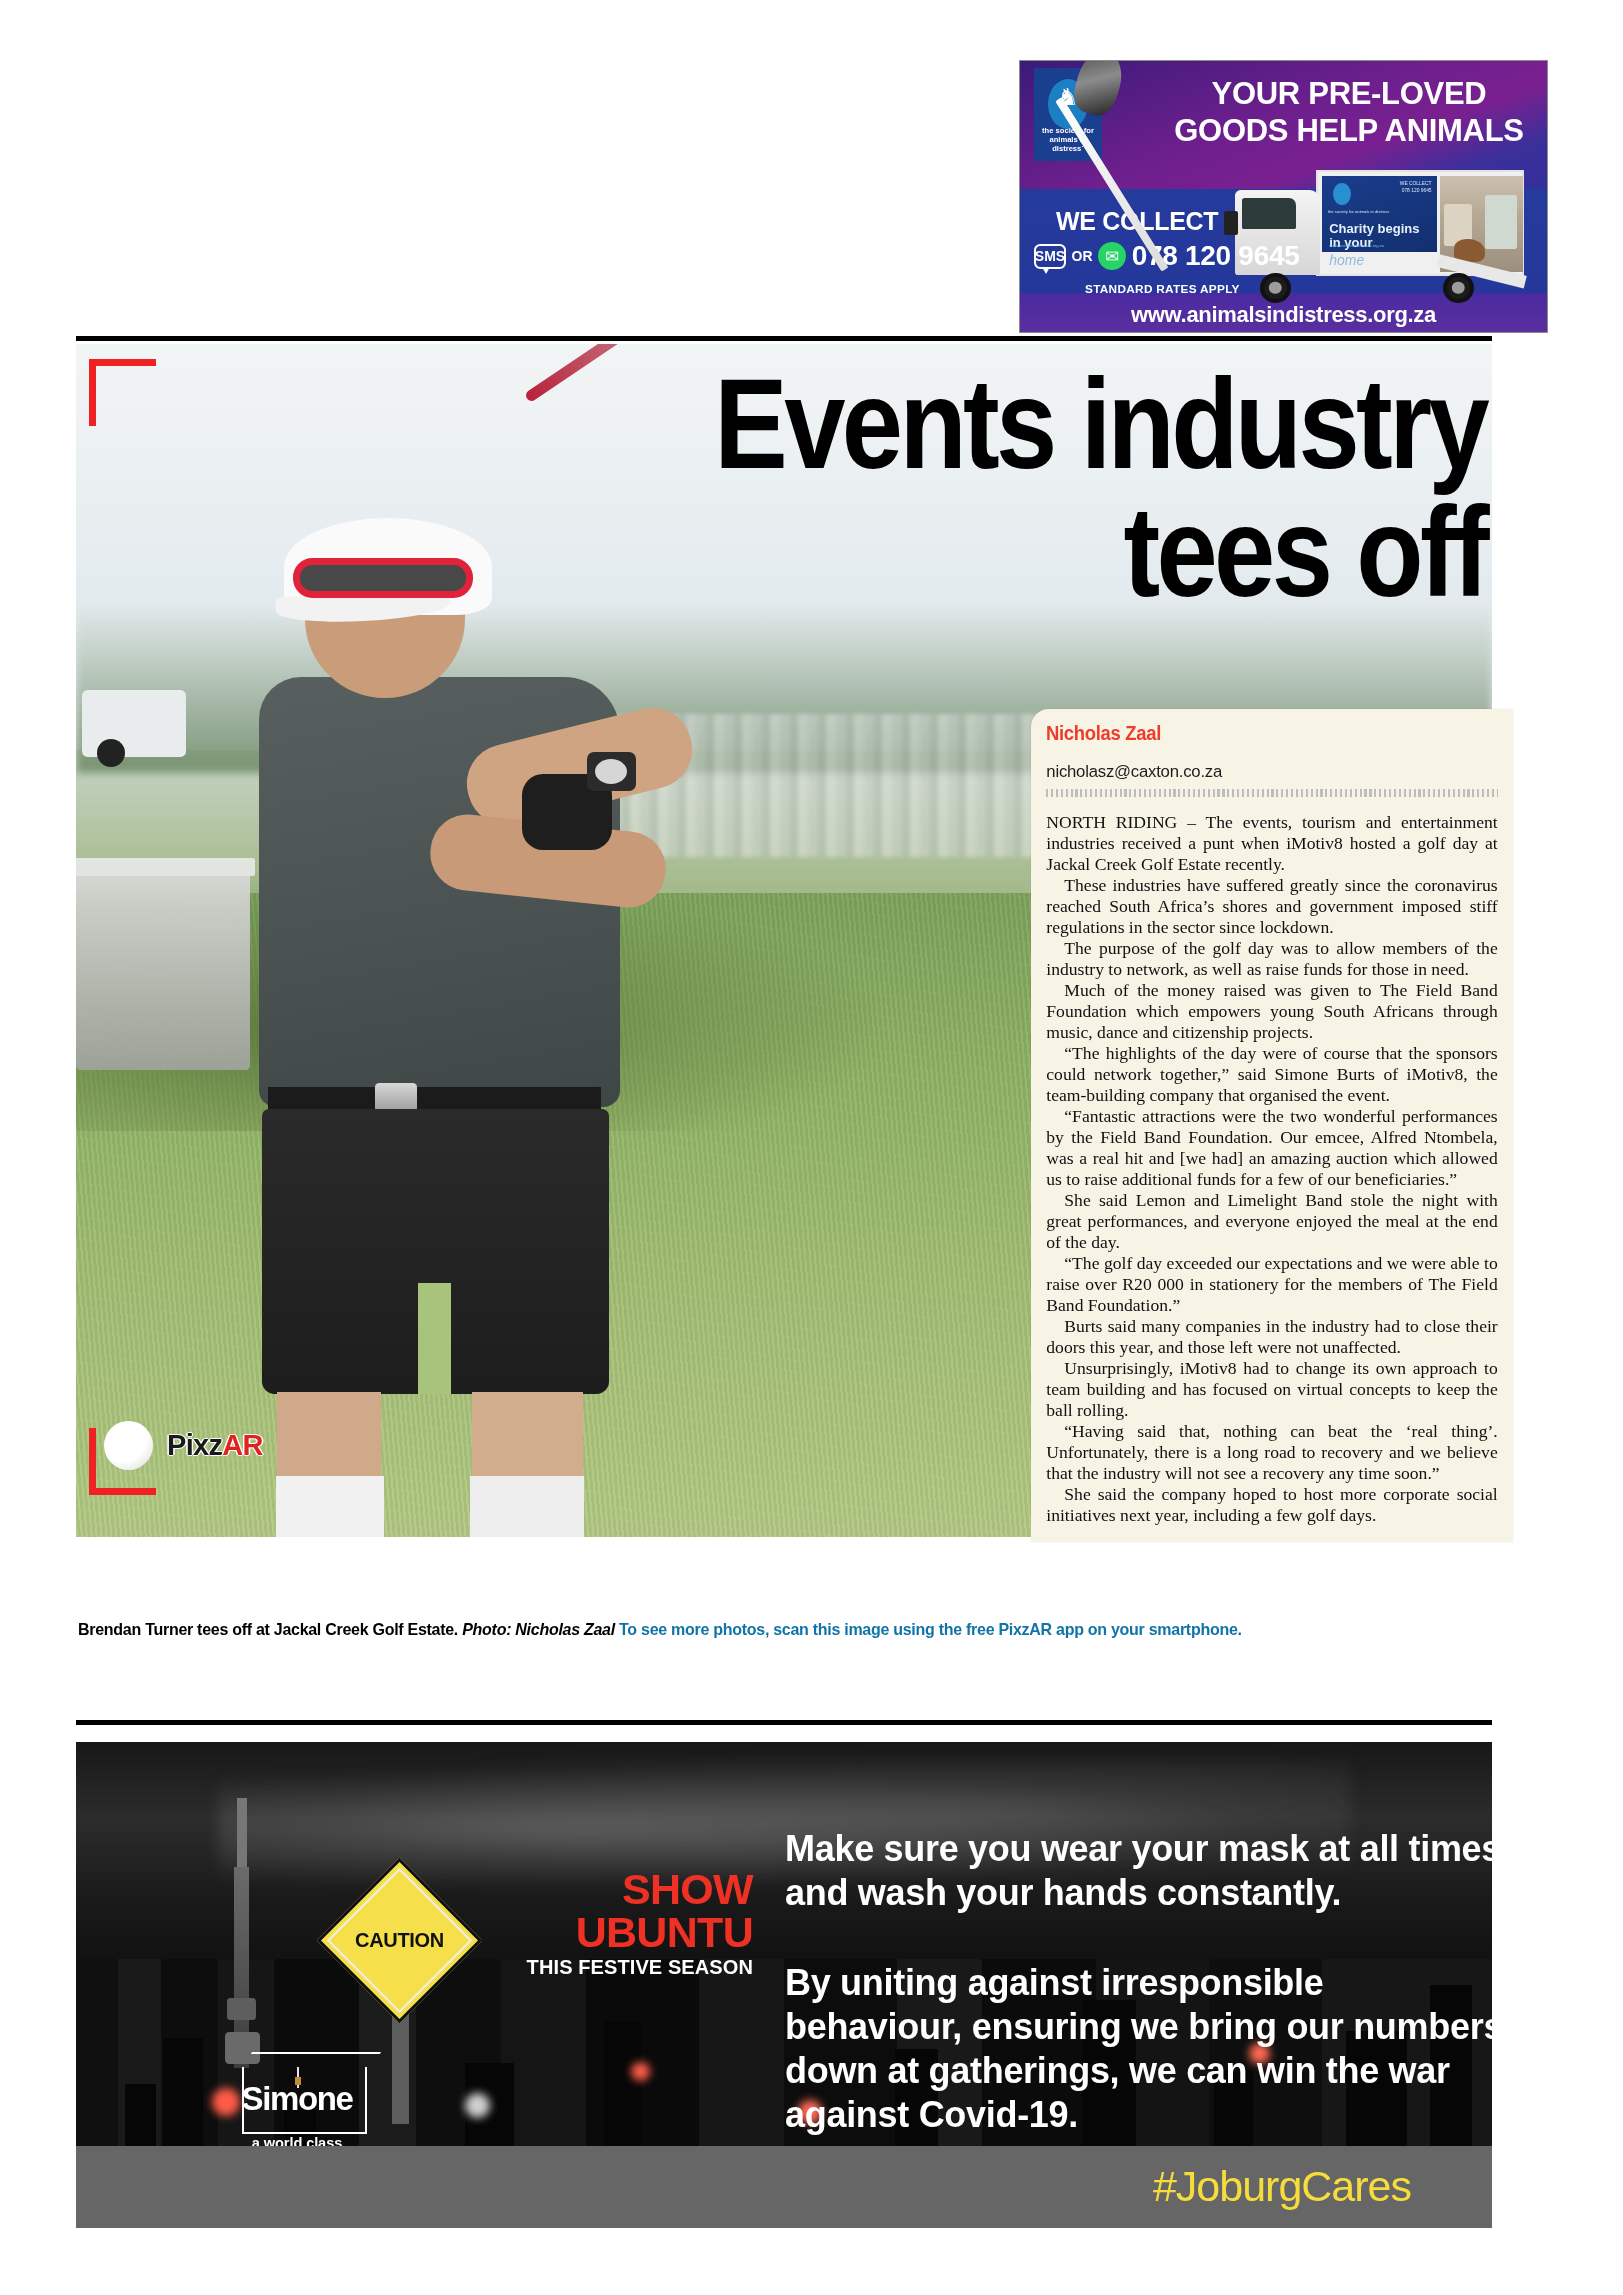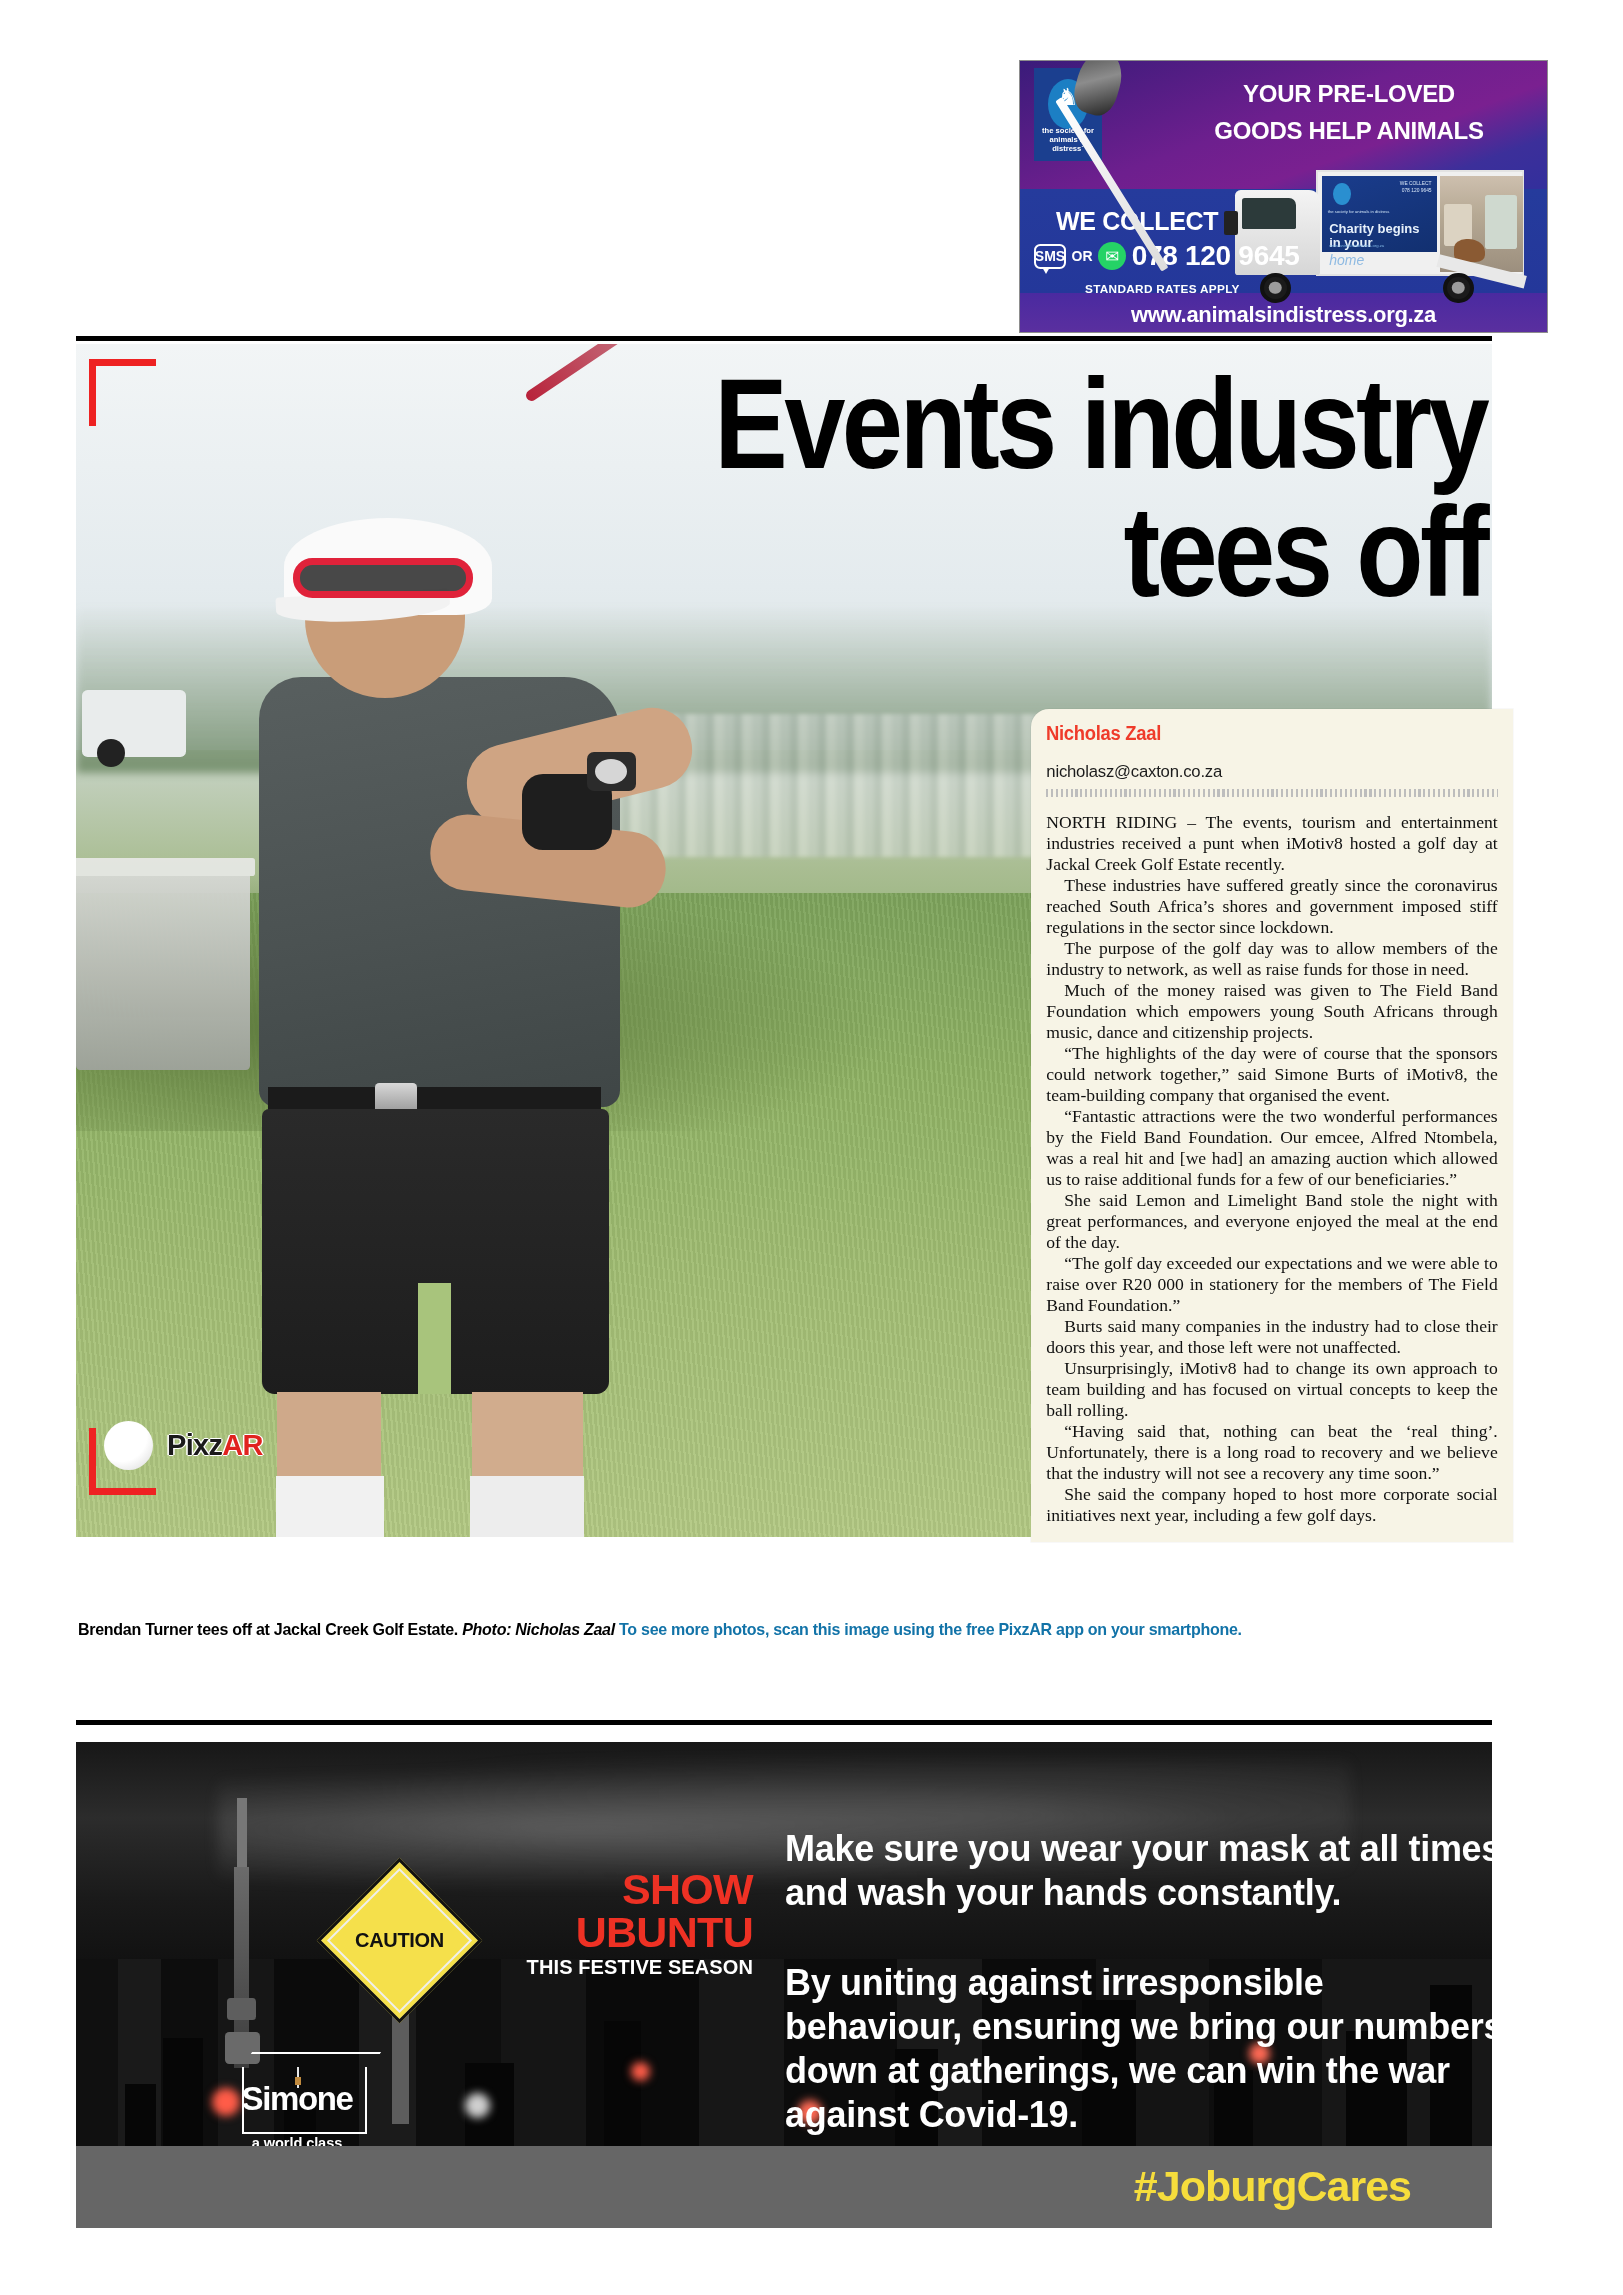--- a/index.html
+++ b/index.html
@@ -69,21 +69,21 @@
   .topad-logo-horse {
     position: absolute; left: 50%; top: 18px; transform: translateX(-50%);
     font-size: 23.6px; color: #fff; line-height: 23.6px;
   }
   .topad-logo-text {
     position: absolute; left: 0; bottom: 8.3px; width: 100%;
     text-align: center; color: #fff; font-size: 7.6px; line-height: 9px; font-weight: bold;
   }
   .topad-h1 {
     position: absolute; left: 139px; top: 14px; width: 380px;
-    color: #fff; font-weight: bold; font-size: 24px; line-height: 37px;
+    color: #fff; font-weight: bold; font-size: 31px; line-height: 37px;
     letter-spacing: -0.3px; text-align: center;
   }
   .topad-collect {
     position: absolute; left: 36px; top: 146px;
     color: #fff; font-weight: bold; font-size: 25px; letter-spacing: -0.3px;
   }
   .topad-phonerow {
     position: absolute; left: 14px; top: 179px; display: flex; align-items: center; gap: 5.6px;
   }
   .sms-bubble {
@@ -443,21 +443,21 @@
   .jb-needle:after{ content:""; position:absolute; left:-2.1px; top:9.7px; width:6.2px;height:8.3px;background:#c08a3e;}
   .jb-tag {
     position:absolute; left:0; top:72px; width:100%; text-align:center;
     color:#fff; font-weight:bold; font-size:14.6px; letter-spacing:-0.1px;
   }
   .botad-footer {
     position:absolute; left:0; bottom:0; width:100%; height:82px; background:#666666;
   }
   .hashtag {
     position:absolute; right:81px; bottom:16.7px;
-    color:#f6dd3c; font-weight:bold; font-size:43px; letter-spacing:-1px;
+    color:#f6dd3c; font-weight:normal; font-size:43px; letter-spacing:-1px;
   }
 </style>
 </head>
 <body>
 
 <div class="page">
 
 
   <div class="topad">
     <div class="topad-lowerband"></div>

